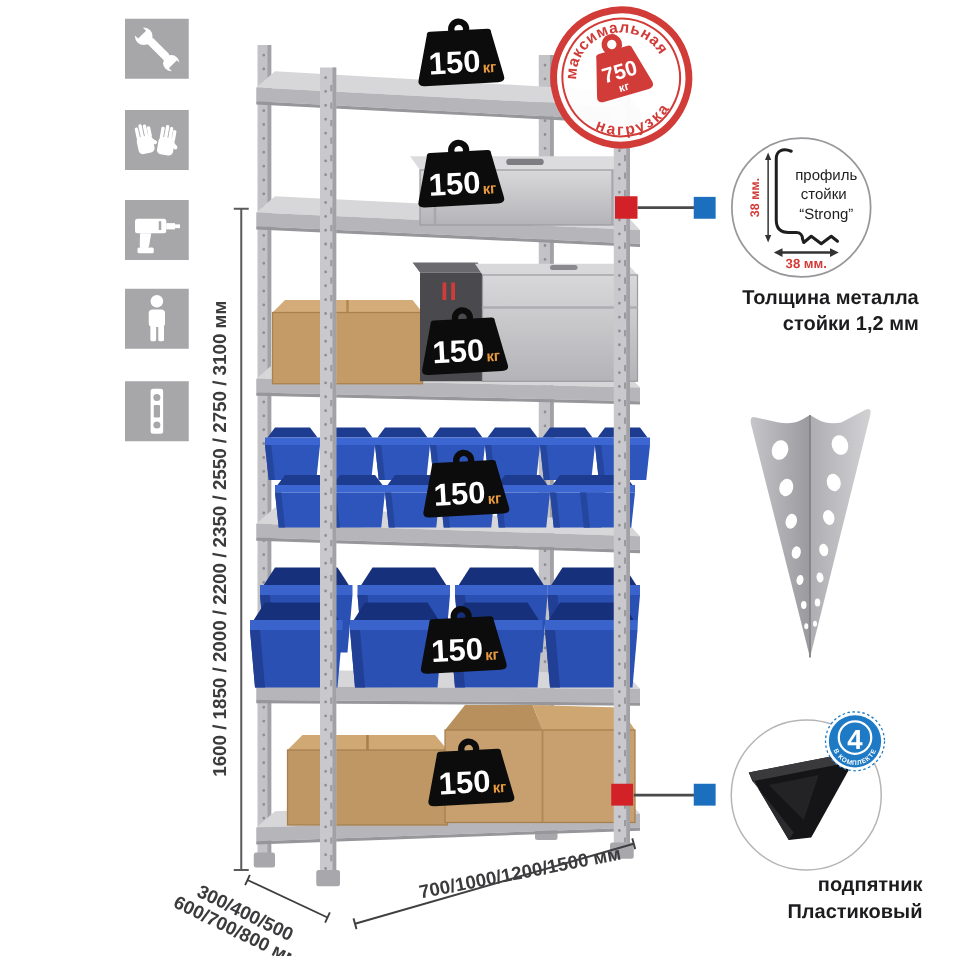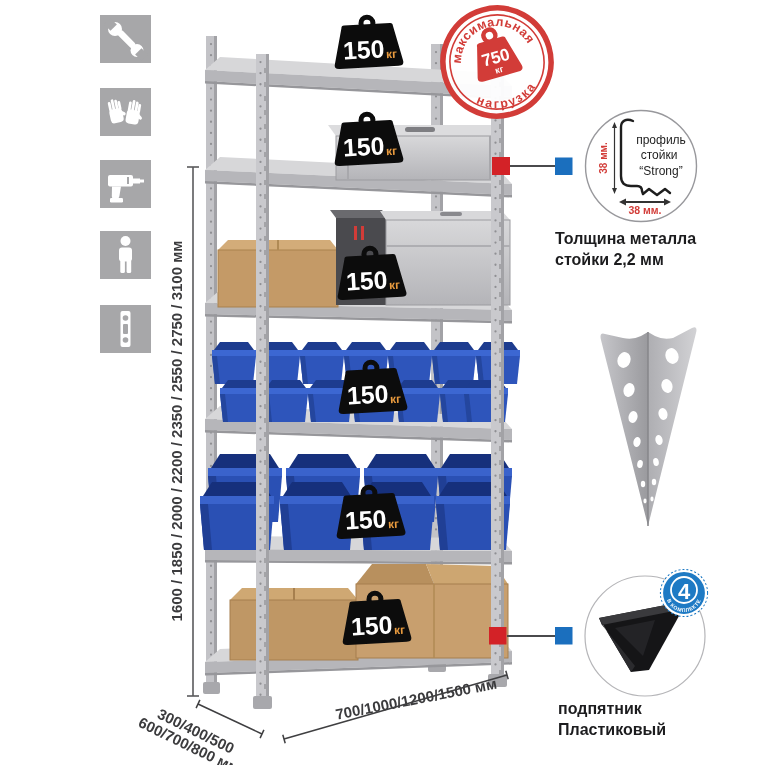--- a/index.html
+++ b/index.html
@@ -9,21 +9,21 @@
   
   .side-icon{position:absolute;left:100px;width:51px;height:48px;background:#a7a7a9;
              display:flex;align-items:center;justify-content:center;z-index:1;}
   
   .dim-label{position:absolute;color:#3b3b3d;font-weight:700;font-size:15px;white-space:nowrap;z-index:2;}
   .height-label{left:176px;top:431px;transform:translate(-50%,-50%) rotate(-90deg);}
   .depth-label{left:150px;top:700px;transform:rotate(26deg);transform-origin:0 0;
                text-align:center;line-height:1.08;}
   .width-label{left:334px;top:706px;transform:rotate(-11deg);transform-origin:0 0;}
   
-  .caption{position:absolute;width:180px;text-align:left;color:#1c1c1e;
+  .caption{position:absolute;width:180px;text-align:right;color:#1c1c1e;
            font-size:16px;font-weight:600;line-height:1.3;z-index:1;}
   .cap-profile{left:555px;top:229px;}
   .cap-foot{left:558px;top:699px;}
   
   .shelf-svg{left:190px;top:8px;z-index:1;}
   .annot-svg{left:0;top:0;z-index:3;pointer-events:none;}
   .badge{position:absolute;width:92px;height:59px;z-index:4;transform:rotate(-3deg);}
   .stamp{left:438px;top:3px;z-index:5;transform:rotate(-16deg);}
   .profile-circle{left:571px;top:96px;z-index:1;}
   .post-profile{left:593px;top:298px;z-index:1;}
@@ -355,21 +355,21 @@
       <text x="74" y="118" font-size="10.5" font-weight="bold" fill="#d23c38" text-anchor="middle">38 мм.</text>
     </g>
     <g font-size="12" fill="#1e1e1e" text-anchor="middle">
       <text x="90" y="48">профиль</text>
       <text x="88" y="63">стойки</text>
       <text x="90" y="79">“Strong”</text>
     </g>
   </svg>
   <div class="caption cap-profile">
     <div>Толщина металла</div>
-    <div>стойки 2,2 мм</div>
+    <div>стойки 1,2 мм</div>
   </div>
 
   <svg class="post-profile abs" width="112" height="235" viewBox="0 0 112 235">
     <defs>
       <linearGradient id="pgL" x1="0" y1="0" x2="1" y2="0">
         <stop offset="0" stop-color="#c6c6ca"></stop>
           <stop offset="1" stop-color="#9a9a9e"></stop>
       </linearGradient>
       <linearGradient id="pgR" x1="0" y1="0" x2="1" y2="0">
         <stop offset="0" stop-color="#aeaeb2"></stop>

